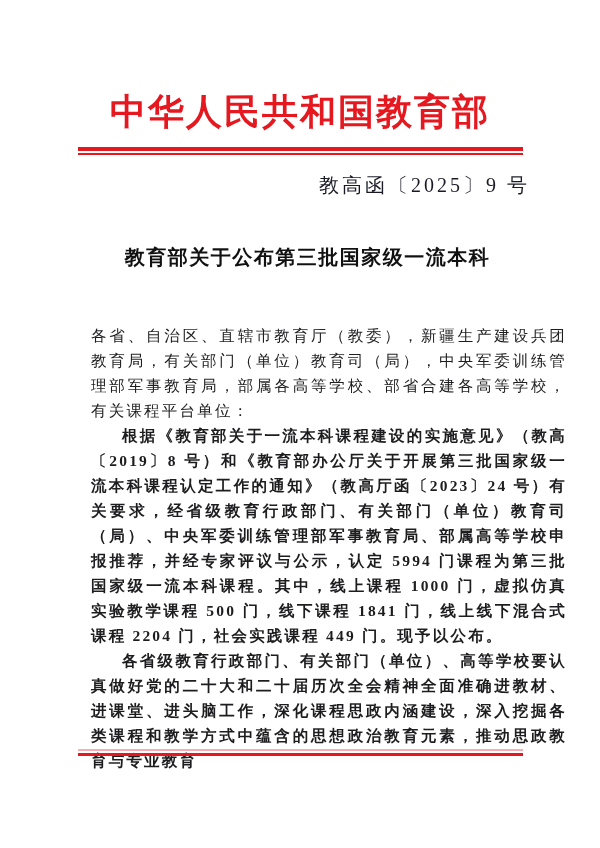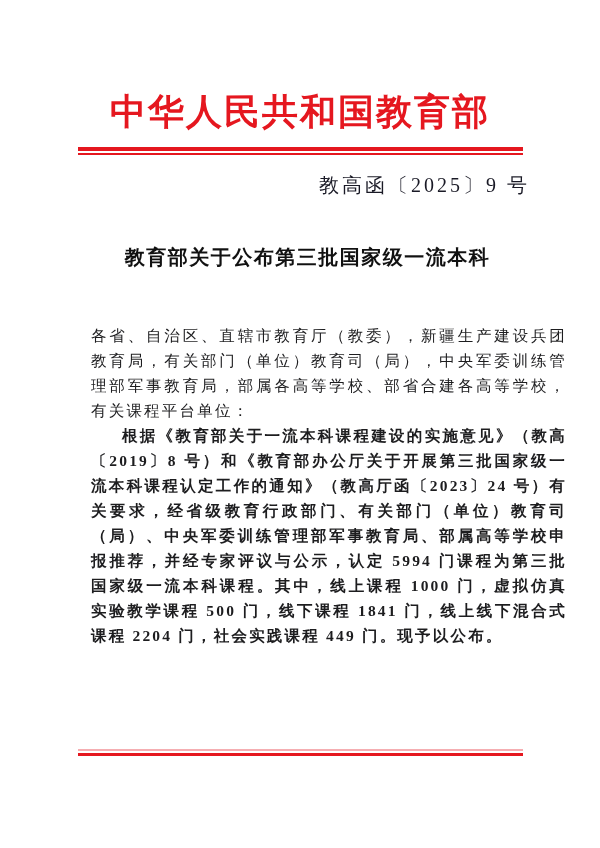--- a/index.html
+++ b/index.html
@@ -119,20 +119,21 @@
 
   <div class="doc-number">教高函〔2025〕9 号</div>
 
   <div class="doc-title">
     <div>教育部关于公布第三批国家级一流本科</div>
   </div>
 
   <div class="body-text">
     <p class="p-salutation">各省、自治区、直辖市教育厅（教委），新疆生产建设兵团教育局，有关部门（单位）教育司（局），中央军委训练管理部军事教育局，部属各高等学校、部省合建各高等学校，有关课程平台单位：</p>
     <p class="p-indent">根据《教育部关于一流本科课程建设的实施意见》（教高〔2019〕8 号）和《教育部办公厅关于开展第三批国家级一流本科课程认定工作的通知》（教高厅函〔2023〕24 号）有关要求，经省级教育行政部门、有关部门（单位）教育司（局）、中央军委训练管理部军事教育局、部属高等学校申报推荐，并经专家评议与公示，认定 5994 门课程为第三批国家级一流本科课程。其中，线上课程 1000 门，虚拟仿真实验教学课程 500 门，线下课程 1841 门，线上线下混合式课程 2204 门，社会实践课程 449 门。现予以公布。</p>
+    <p class="p-indent">各省级教育行政部门、有关部门（单位）、高等学校要认真做好党的二十大和二十届历次全会精神全面准确进教材、进课堂、进头脑工作，深化课程思政内涵建设，深入挖掘各类课程和教学方式中蕴含的思想政治教育元素，推动思政教育与专业教育</p>
   </div>
 
   <div class="bottom-rule">
     <div class="rule-pink"></div>
     <div class="rule-gap"></div>
     <div class="rule-red"></div>
   </div>
 
 </div>
 

